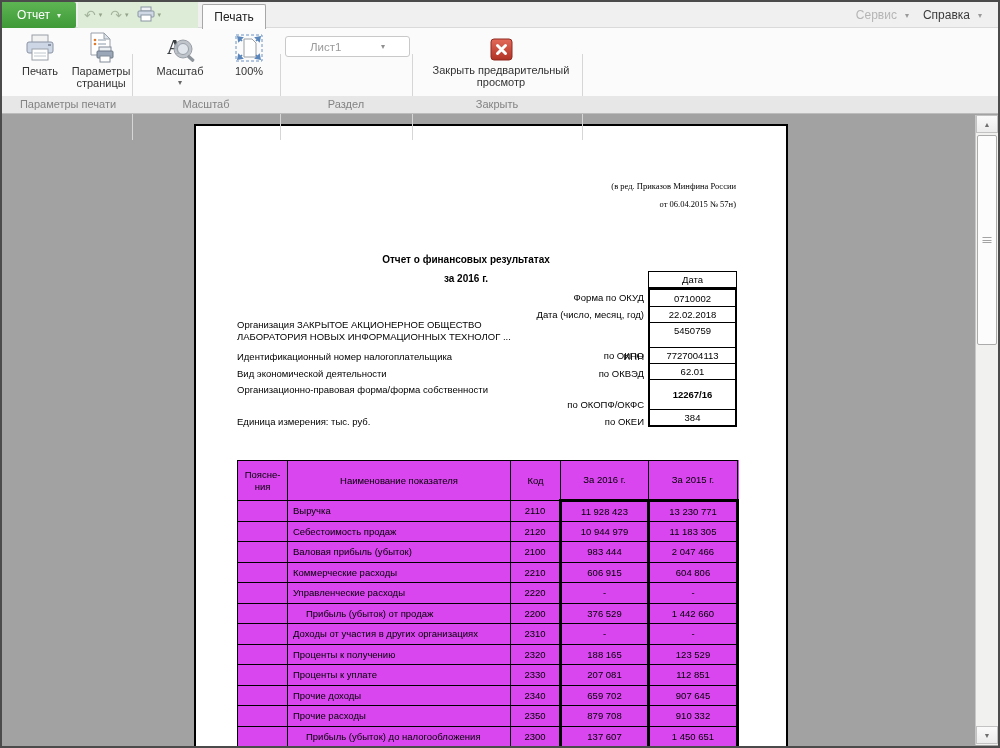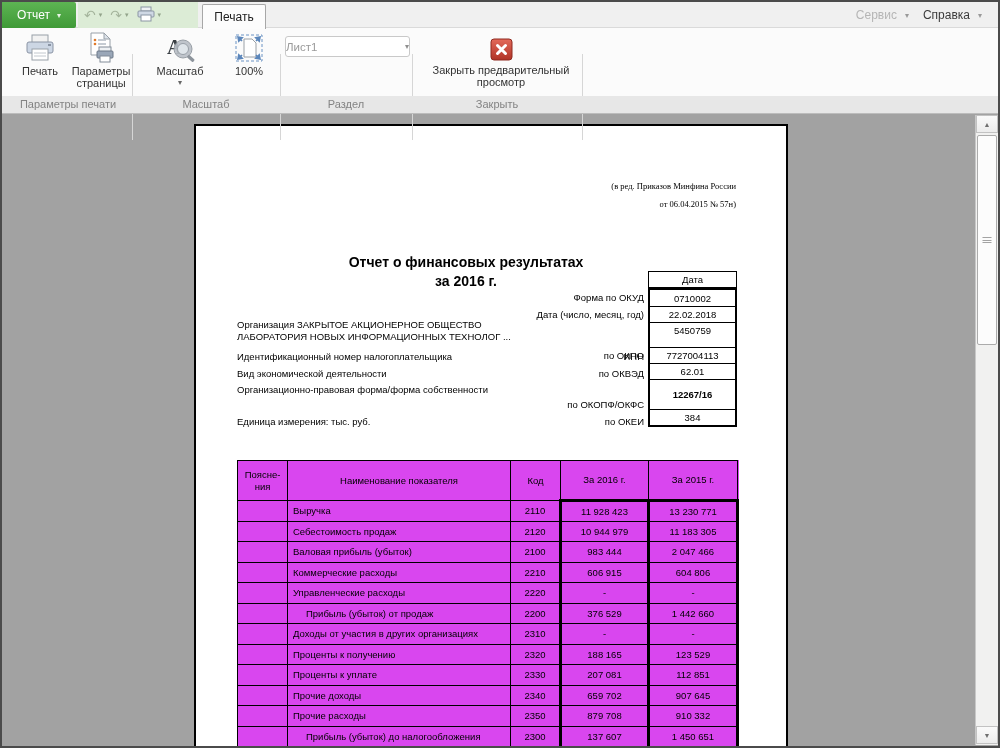--- a/index.html
+++ b/index.html
@@ -19,35 +19,35 @@
   .menu-disabled { color:#b5b5b5; }
   .menu-normal { color:#3c3c3c; }
   .top-menus .caret { font-size:8px; color:#9a9a9a; margin:0 10px 0 4px; }
 
   
   .ribbon { position:absolute; left:0; top:26px; width:996px; height:68px; background:#fbfbfb; }
   .rb { position:absolute; top:0; text-align:center; font-size:11px; color:#333; }
   .rb .ic { height:34px; margin-top:3px; display:flex; justify-content:center; align-items:center; }
   .rb .lbl { line-height:12px; }
   .rb .dd { font-size:8px; color:#666; line-height:8px; margin-top:2px; }
-  .combo { position:absolute; left:283px; top:8px; width:125px; height:21px; background:#fff; border:1px solid #c9c9c9; border-radius:3px; display:flex; align-items:center; padding:0 0; font-size:11.5px; color:#9b9b9b; }
+  .combo { position:absolute; left:283px; top:8px; width:125px; height:21px; background:#fff; border:1px solid #c9c9c9; border-radius:3px; display:flex; align-items:center; padding:0 24px; font-size:11.5px; color:#9b9b9b; }
   .combo .caret { margin-left:auto; font-size:8px; color:#8f8f8f; }
   .sep { position:absolute; top:26px; width:1px; height:86px; background:#d6d6d6; z-index:1; }
 
   
   .groupbar { position:absolute; left:0; top:94px; width:996px; height:18px; background:#e7e7e7; border-bottom:1px solid #bcbcbc; font-size:11px; color:#838383; z-index:1; }
   .grp { position:absolute; top:2px; text-align:center; }
 
   
   .preview { position:absolute; left:0; top:112px; width:996px; height:632px; background:#a2a2a2; overflow:hidden; }
   .page { position:absolute; left:192px; top:10px; width:594px; height:720px; background:#fff; border:2px solid #000; }
   .abs { position:absolute; }
   .doc-sm { font-size:9.5px; color:#000; line-height:12px; }
   .edict { font-family:"Liberation Serif",serif; font-size:8.5px; color:#000; text-align:right; line-height:18px; }
-  .title { font-weight:bold; font-size:14px; color:#000; text-align:center; }
+  .title { font-weight:bold; font-size:10px; color:#000; text-align:center; }
   .codes-head { border:1px solid #000; text-align:center; font-size:9.5px; line-height:15px; }
   .codes-box { border:2.5px solid #000; background:#fff; }
   .crow { display:flex; align-items:center; justify-content:center; font-size:9.5px; }
   .crow + .crow { border-top:1px solid #000; }
   .h16 { height:16px; }
   .h25 { height:25px; align-items:flex-start; padding-top:2px; }
   .h30 { height:30px;font-weight:bold; }
   .clabel { position:absolute; text-align:right; font-size:9.5px; line-height:12px; }
 
   

